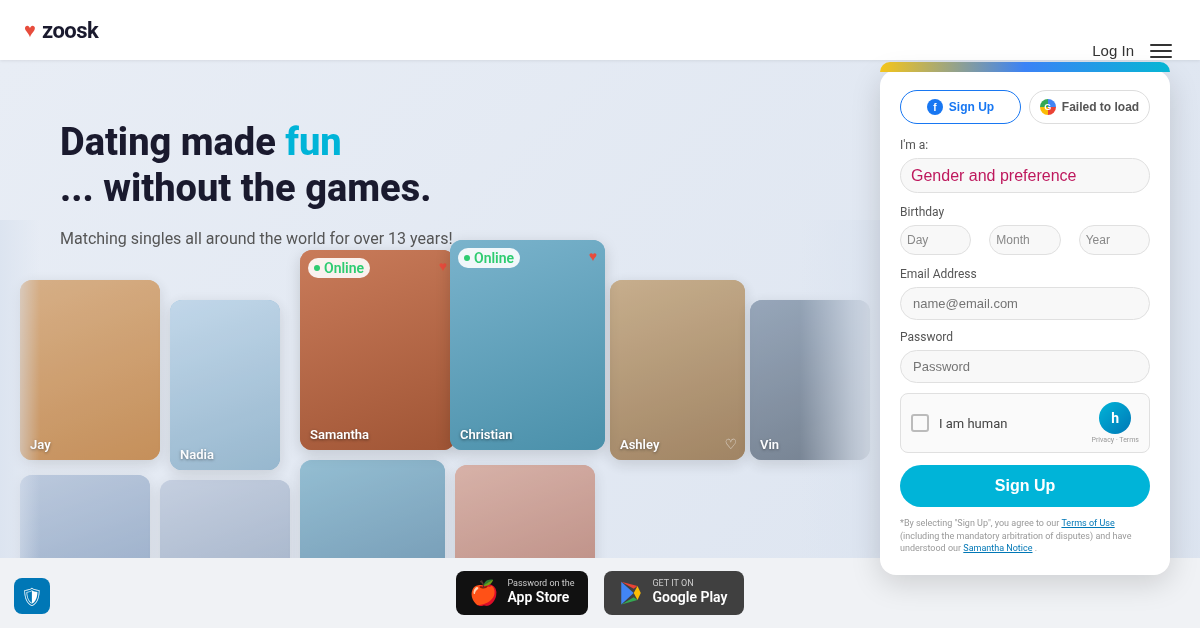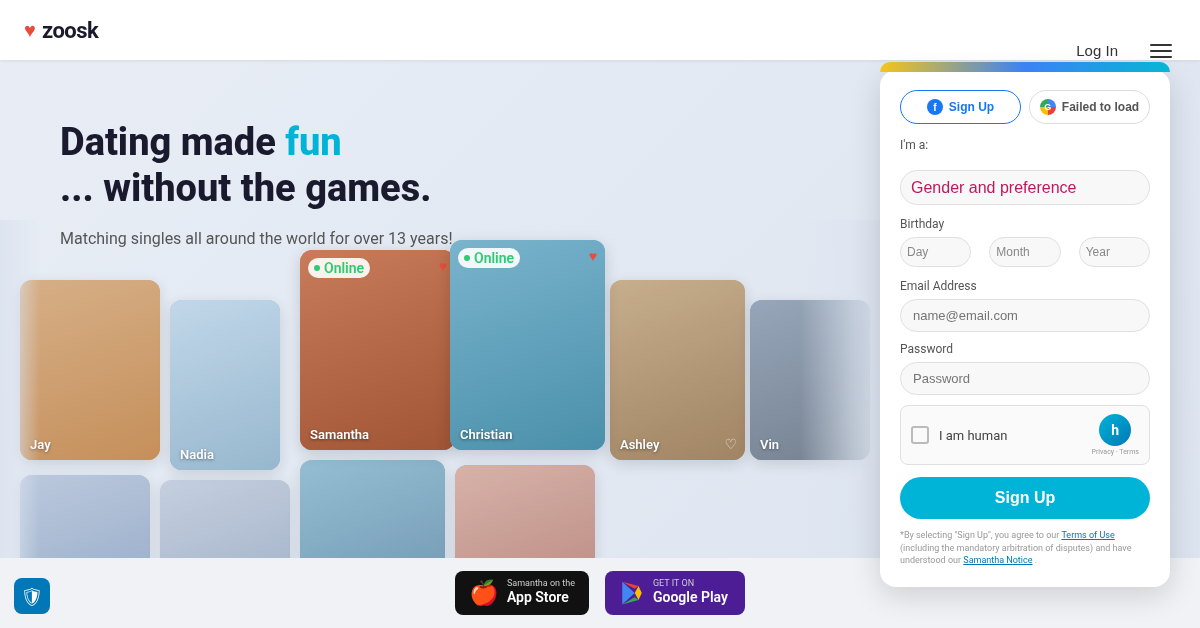--- a/index.html
+++ b/index.html
@@ -36,21 +36,21 @@
     }
     .logo-text {
       font-size: 22px;
       font-weight: 700;
       color: #1a1a2e;
       letter-spacing: -0.5px;
     }
     .header-right {
       display: flex;
       align-items: center;
-      gap: 28px;
+      gap: 12px;
       margin-top: 41px;
     }
     .login-btn {
       font-size: 15px;
       color: #333;
       cursor: pointer;
       font-weight: 500;
       background: none;
       border: none;
     }
@@ -300,21 +300,21 @@
     .g-icon {
       width: 16px; height: 16px;
       border-radius: 50%;
       background: conic-gradient(#4285f4 0deg 90deg, #ea4335 90deg 180deg, #fbbc05 180deg 270deg, #34a853 270deg 360deg);
       display: flex; align-items: center; justify-content: center;
     }
 
     .ima-label {
       font-size: 12px;
       color: #555;
-      margin-bottom: 18px;
+      margin-bottom: 6px;
     }
 
     .form-select {
       width: 100%;
       padding: 8px 10px;
       border: 1.5px solid #e0e0e0;
       border-radius: 20px;
       font-size: 16px;
       color: #be185d;
       background: #f8f8f8;
@@ -481,21 +481,21 @@
     .app-store-big {
       font-size: 14px;
       font-weight: 600;
       line-height: 1.3;
     }
 
     .google-play-btn {
       display: flex;
       align-items: center;
       gap: 8px;
-      background: #4c1d95;
+      background: #404040;
       color: white;
       border-radius: 8px;
       padding: 8px 14px;
       cursor: pointer;
       min-width: 140px;
     }
     .play-icon {
       width: 26px;
       height: 26px;
     }
@@ -705,21 +705,21 @@
       <span>.</span>
     </div>
   </div>
 
 </div>
 
 <div class="footer">
   <div class="app-store-btn">
     <span class="app-store-icon">🍎</span>
     <div class="app-store-text">
-      <span class="app-store-small">Samantha on the</span>
+      <span class="app-store-small">Password on the</span>
       <span class="app-store-big">App Store</span>
     </div>
   </div>
   <div class="google-play-btn">
     <svg class="play-icon" viewBox="0 0 24 24">
       <path d="M3 1.5L14.5 12 3 22.5V1.5z" fill="#4285F4"></path>
       <path d="M3 1.5l11.5 6.5L18 5.5 3 1.5z" fill="#EA4335"></path>
       <path d="M3 22.5l11.5-6.5L18 18.5 3 22.5z" fill="#34A853"></path>
       <path d="M14.5 12L18 5.5l3 6.5-3 6.5L14.5 12z" fill="#FBBC05"></path>
     </svg>

